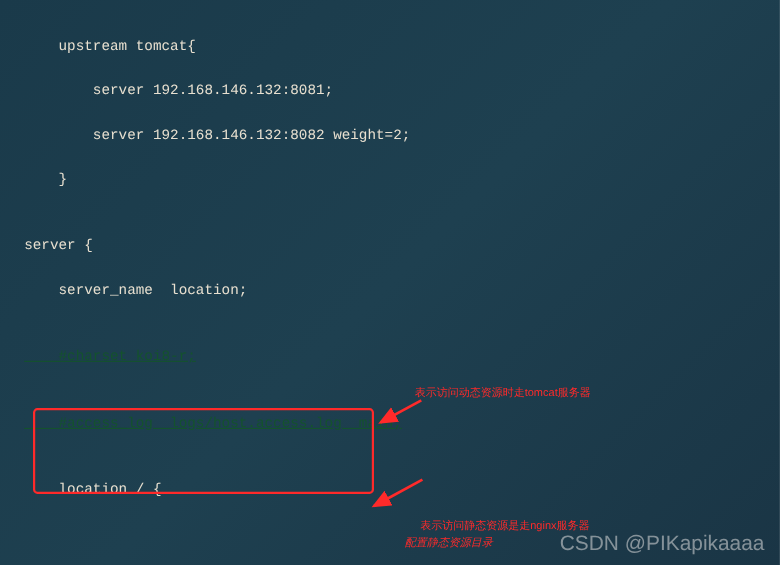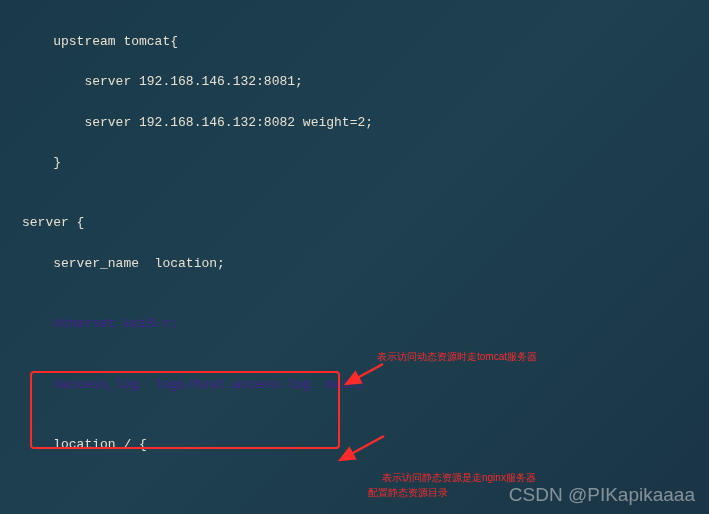--- a/index.html
+++ b/index.html
@@ -13,21 +13,21 @@
     position: relative;
     overflow: hidden;
   }
   .code-area {
     padding: 12px 0 0 22px;
     line-height: 1.55;
     white-space: pre;
     position: relative;
   }
   .ln { display: block; }
-  .comment { color: #4c1d95; }
+  .comment { color: #14532d; text-decoration: underline; }
   .anno-box {
     position: absolute;
     border: 2px solid #ff2a2a;
     border-radius: 4px;
     pointer-events: none;
   }
   .anno-text {
     position: absolute;
     color: #ff2a2a;
     font-family: "Microsoft YaHei", sans-serif;
@@ -76,21 +76,21 @@
 <span class="ln"></span>
 
 
 
 </div>
 
 <div class="anno-box" style="left:30px; top:371px; width:310px; height:78px;"></div>
 
 <div class="anno-text" style="left:377px; top:350px;">表示访问动态资源时走tomcat服务器</div>
 <div class="anno-text" style="left:382px; top:424px;margin-top:47px;">表示访问静态资源是走nginx服务器</div>
-<div class="anno-text" style="left:368px; top:486px;">配置静态资源目录</div>
+<div class="anno-text" style="left:368px; top:486px;font-style:italic;">配置静态资源目录</div>
 
 <svg class="arrow" style="left:338px; top:358px; width:50px; height:34px;">
   <defs>
       <marker id="ah1" markerWidth="8" markerHeight="8" refX="6" refY="3" orient="auto">
         <path d="M0,0 L7,3 L0,6 Z" fill="#ff2a2a"></path>
       </marker>
     </defs>
   <line x1="45" y1="6" x2="8" y2="26" stroke="#ff2a2a" stroke-width="2.5" marker-end="url(#ah1)"></line>
 </svg>
 

